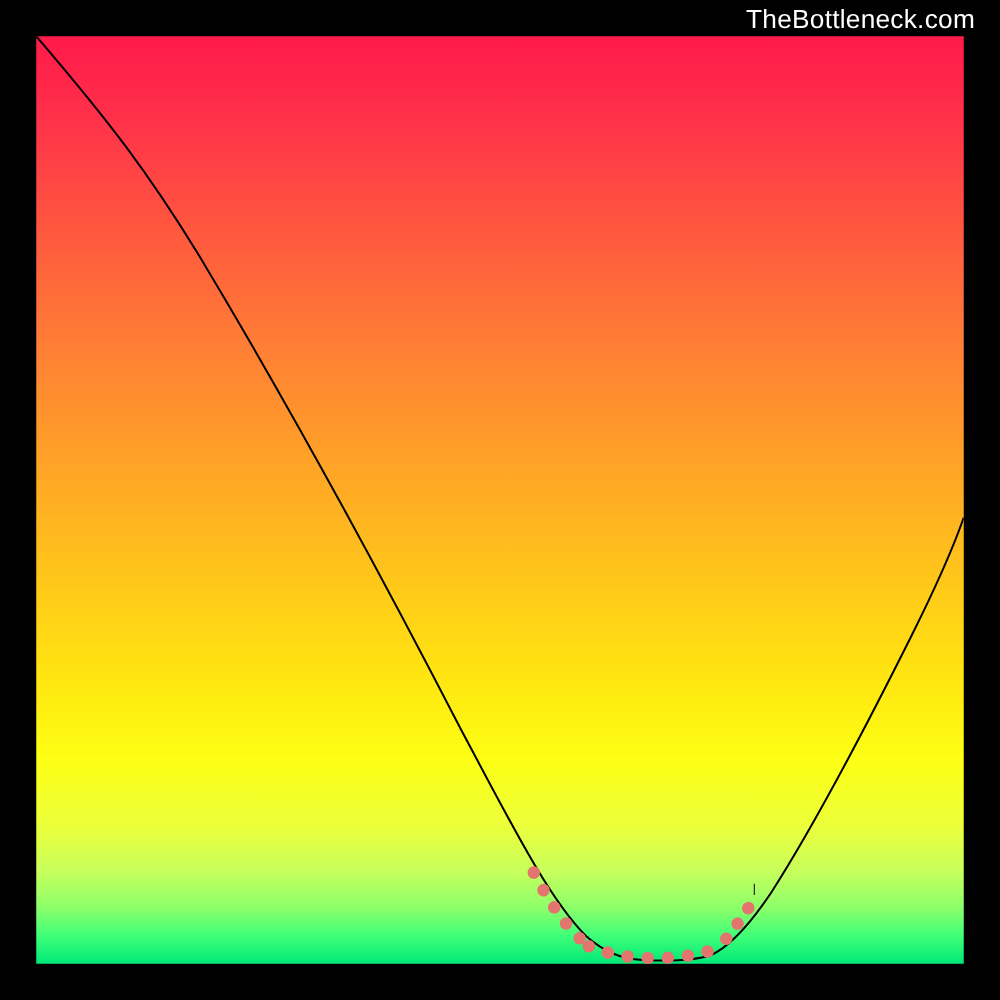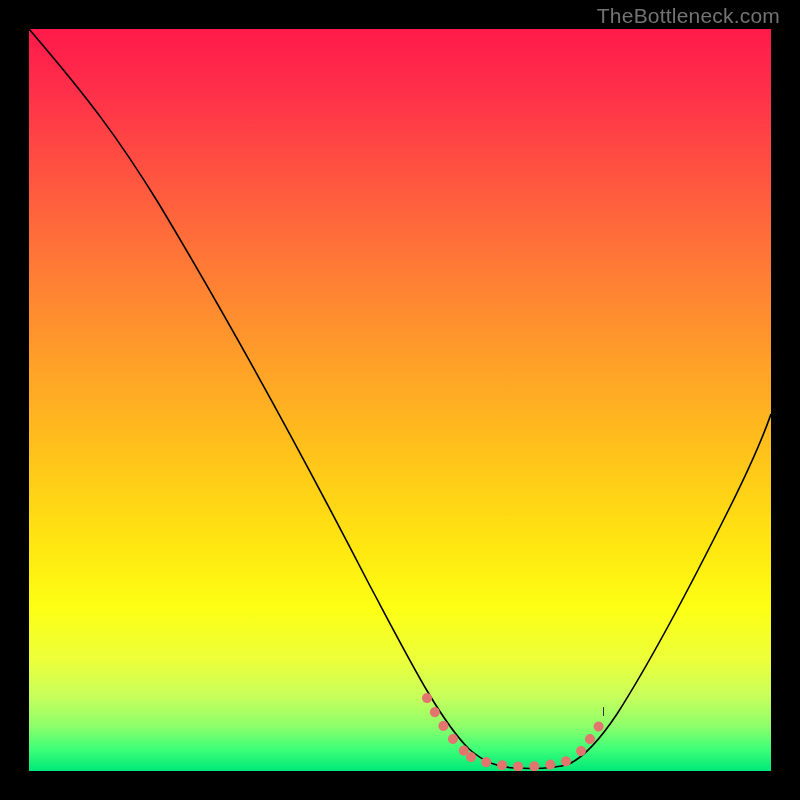--- a/index.html
+++ b/index.html
@@ -8,21 +8,21 @@
     height: 800px;
     background: #000;
     position: relative;
     font-family: Arial, Helvetica, sans-serif;
     overflow: hidden;
   }
   .attribution {
     position: absolute;
     top: 4px;
     right: 20px;
-    color: #737373;
+    color: #ffffff;
     font-size: 21px;
     font-weight: 500;
     letter-spacing: 0.2px;
   }
   .plot-area {
     position: absolute;
     left: 29px;
     top: 29px;
     width: 742px;
     height: 742px;

